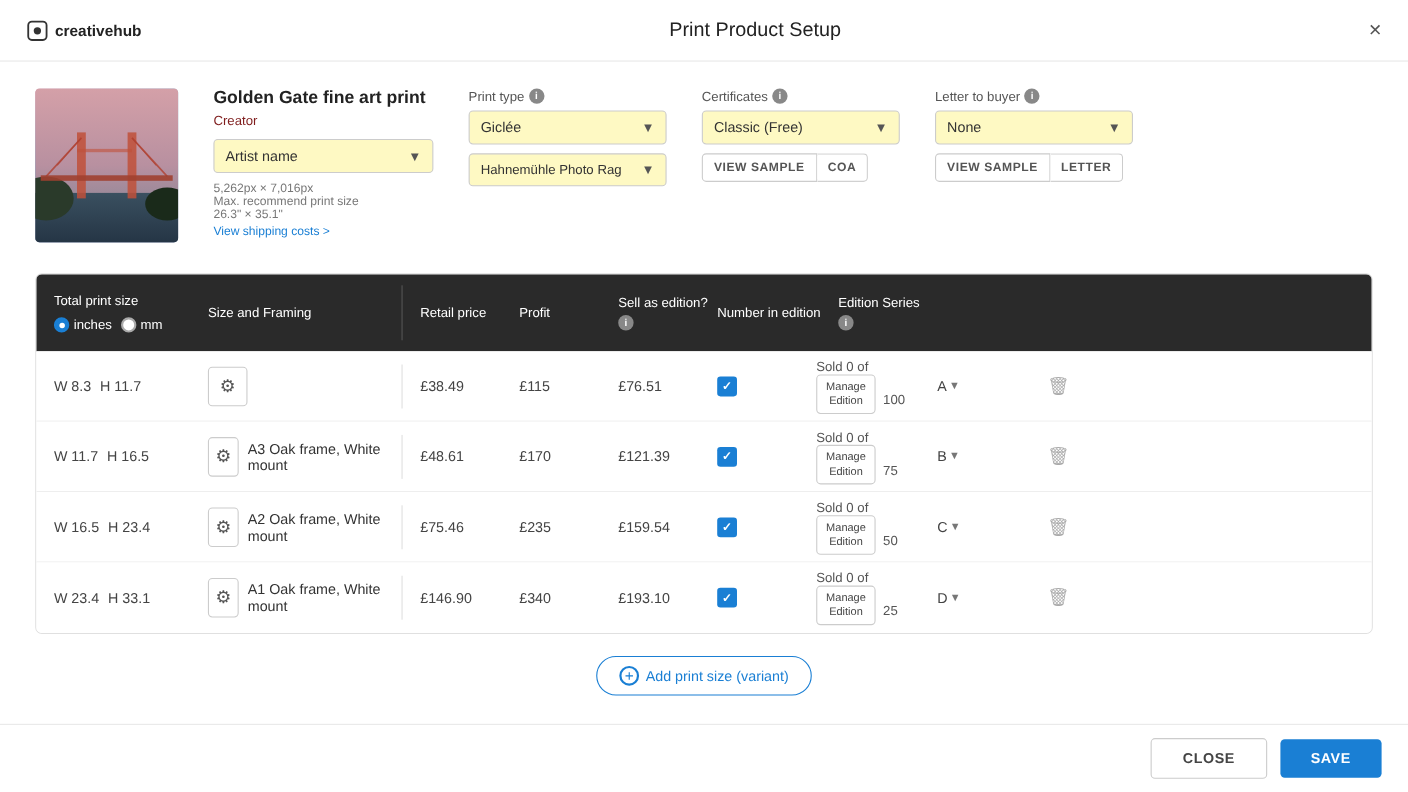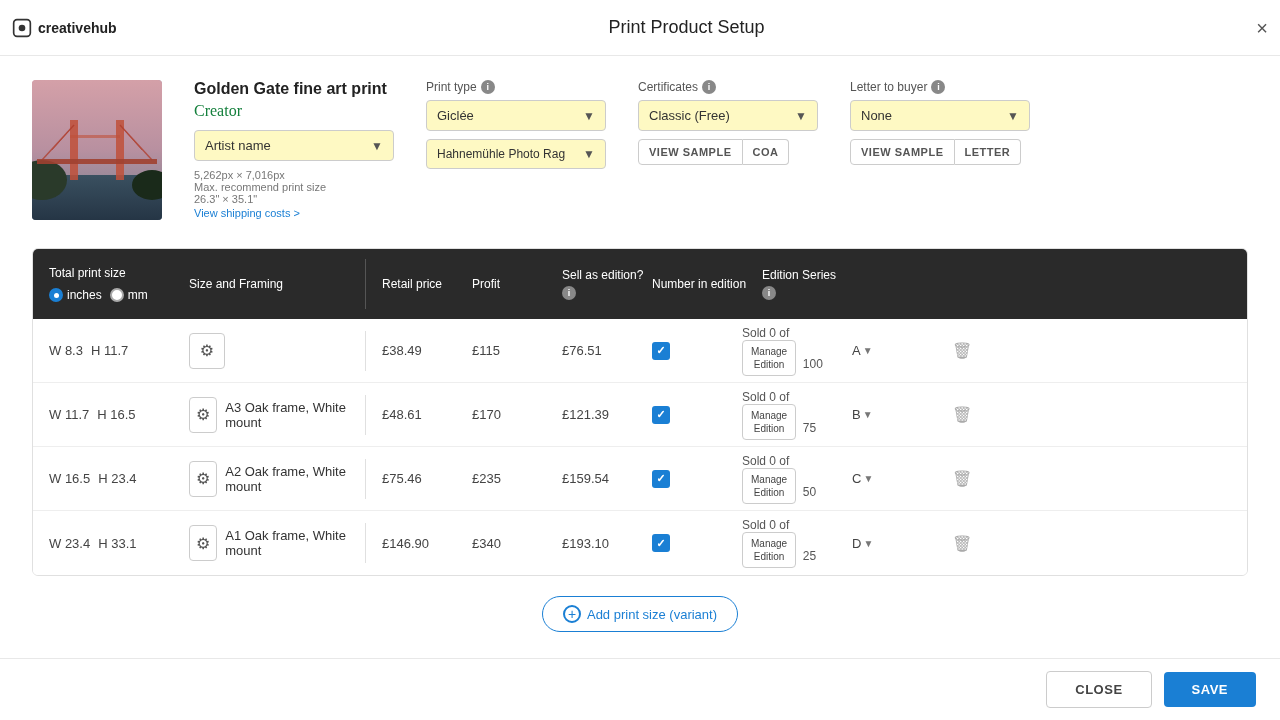--- a/index.html
+++ b/index.html
@@ -16,21 +16,21 @@
       width: 1280px;
       height: 720px;
       background: #fff;
       display: flex;
       flex-direction: column;
     }
     .modal-header {
       display: flex;
       align-items: center;
       justify-content: space-between;
-      padding: 0 12px;
+      padding: 0 24px;
       height: 56px;
       border-bottom: 1px solid #e8e8e8;
       flex-shrink: 0;
     }
     .logo-area {
       display: flex;
       align-items: center;
       gap: 6px;
       font-size: 14px;
       font-weight: 600;
@@ -80,24 +80,23 @@
     .product-meta {
       min-width: 200px;
     }
     .product-name {
       font-size: 16px;
       font-weight: 700;
       margin-bottom: 4px;
       color: #222;
     }
     .product-creator {
-      font-size: 16px;
-      color: #15803d;
+      font-size: 12px;
+      color: #7f1d1d;
       margin-bottom: 10px;
-      font-family: Liberation Serif, serif;
     }
     .dropdown-field {
       display: flex;
       align-items: center;
       justify-content: space-between;
       border: 1px solid #ccc;
       border-radius: 4px;
       padding: 7px 10px;
       background: #fef9c3;
       cursor: pointer;

